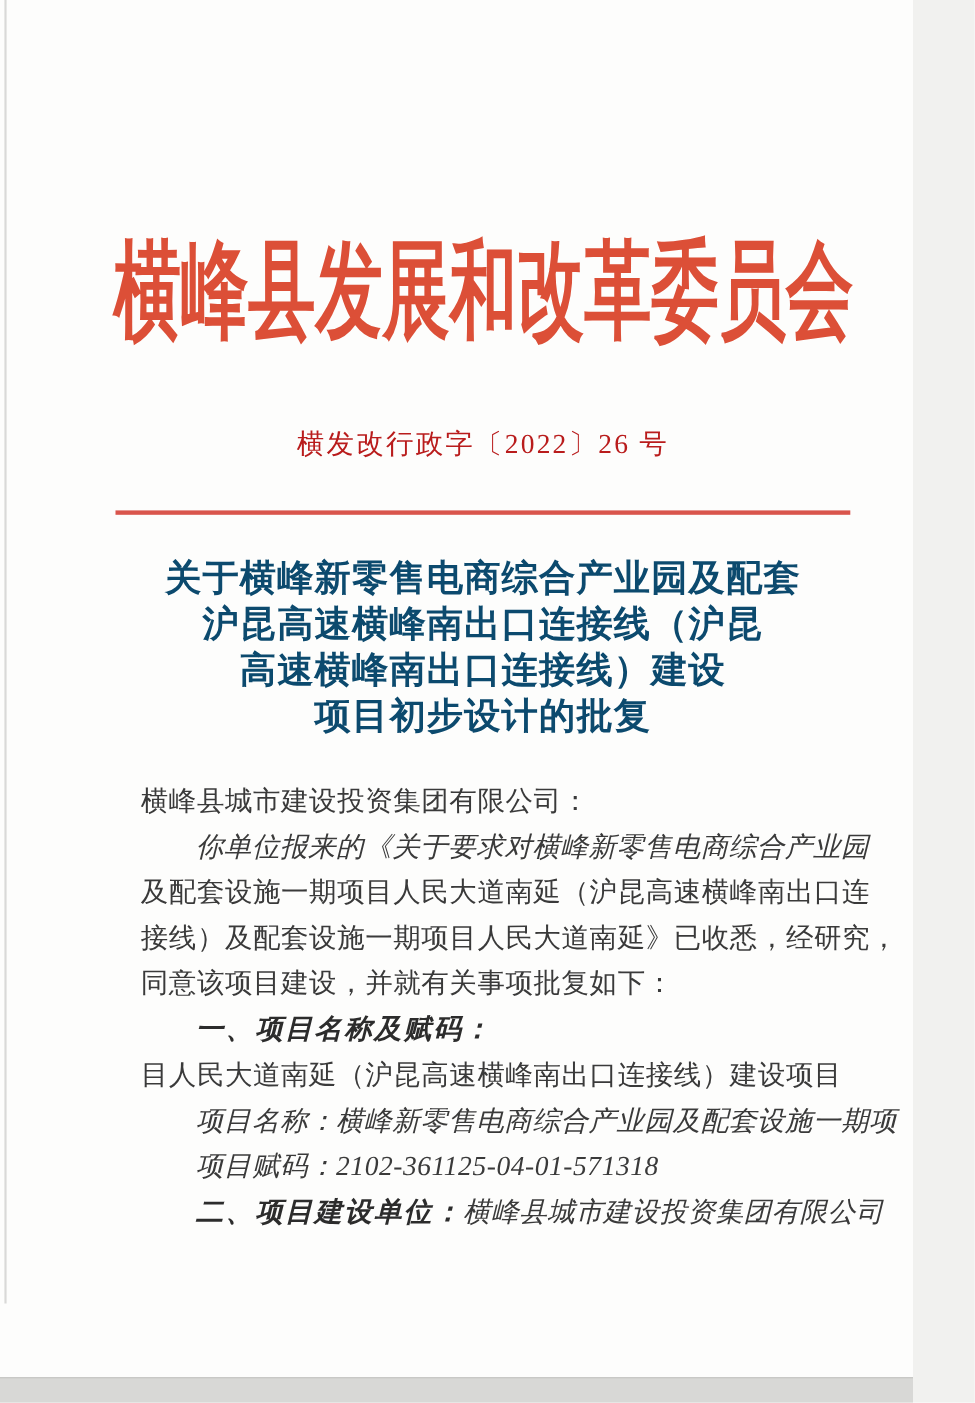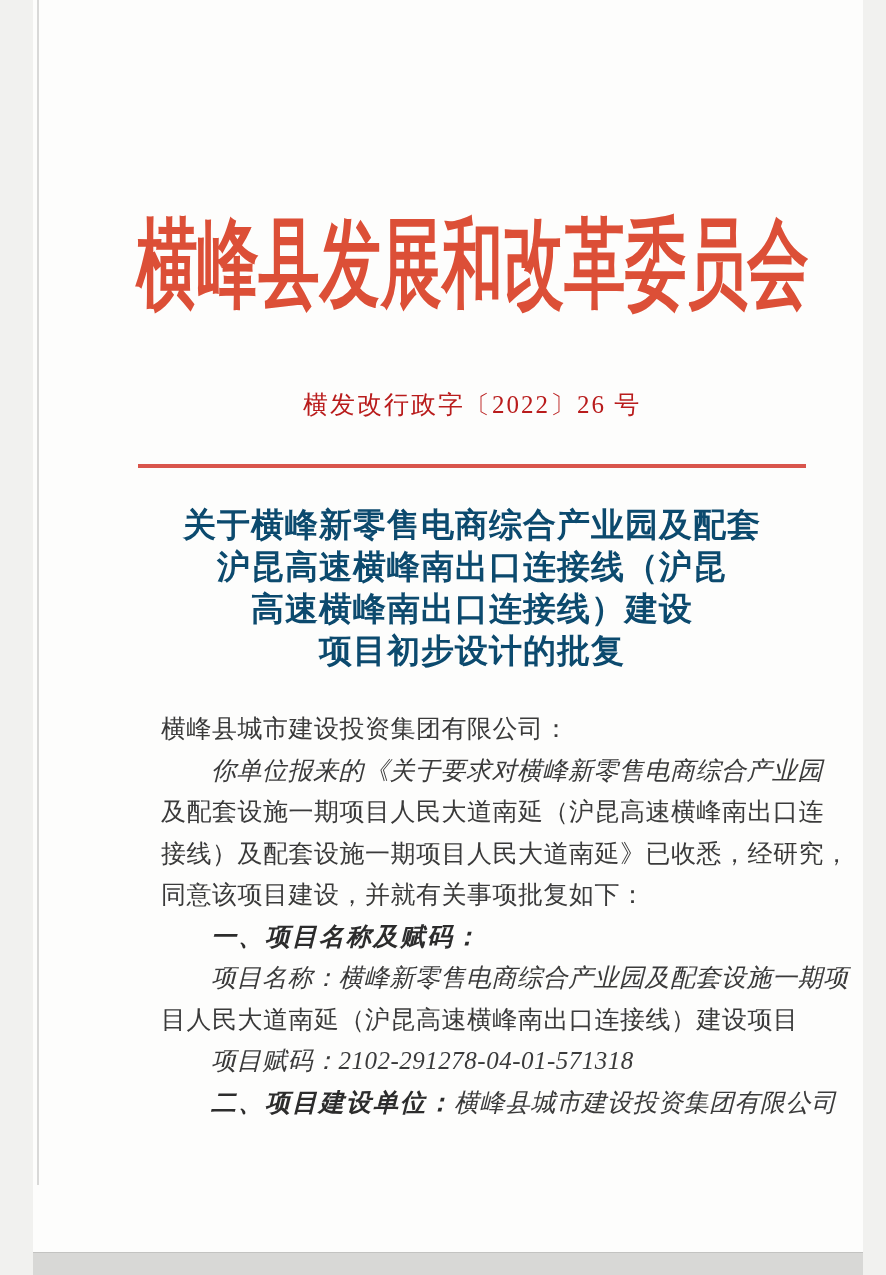--- a/index.html
+++ b/index.html
@@ -2,21 +2,21 @@
 <html><head>
 <meta charset="utf-8">
 <style>
   html, body { margin: 0; padding: 0; }
   body {
     width: 886px; height: 1275px;
     background: #f1f1ef;
     font-family: "Liberation Serif", "DejaVu Serif", serif;
     overflow: hidden;
   }
-  .scan { position: relative; width: 830px; height: 1275px; background: #f2f2f0; overflow: hidden; margin-left: 33px; }
+  .scan { position: relative; width: 830px; height: 1275px; background: #f2f2f0; overflow: hidden; }
 
   
   .page {
     position: absolute; left: 0; top: 0;
     width: 858px; height: 1252px;
     background: #fdfdfc;
   }
   
   .edge-left  { position: absolute; left: 4px;  top: 0; width: 2px; height: 1185px; background: #c6c6c4; opacity: .65; }
   .edge-right { position: absolute; left: 858px; top: 0; width: 8px; height: 1252px; background: #d0d0ce; }
@@ -81,23 +81,23 @@
         <div class="t-line">项目初步设计的批复</div>
       </div>
 
       <div class="doc-body">
         <div class="b-line">横峰县城市建设投资集团有限公司：</div>
         <div class="b-line indent">你单位报来的《关于要求对横峰新零售电商综合产业园</div>
         <div class="b-line">及配套设施一期项目人民大道南延（沪昆高速横峰南出口连</div>
         <div class="b-line">接线）及配套设施一期项目人民大道南延》已收悉，经研究，</div>
         <div class="b-line">同意该项目建设，并就有关事项批复如下：</div>
         <div class="b-line indent heading">一、项目名称及赋码：</div>
+        <div class="b-line">目人民大道南延（沪昆高速横峰南出口连接线）建设项目</div>
         <div class="b-line indent">项目名称：横峰新零售电商综合产业园及配套设施一期项</div>
-        <div class="b-line">目人民大道南延（沪昆高速横峰南出口连接线）建设项目</div>
-        <div class="b-line indent">项目赋码：2102-291278-04-01-571318</div>
+        <div class="b-line indent">项目赋码：2102-361125-04-01-571318</div>
         <div class="b-line indent">
           <span class="heading">二、项目建设单位：</span><span>横峰县城市建设投资集团有限公司</span>
         </div>
       </div>
 
     </div>
   </div>
 
   <div class="edge-right"></div>
   <div class="edge-bottom"></div>

